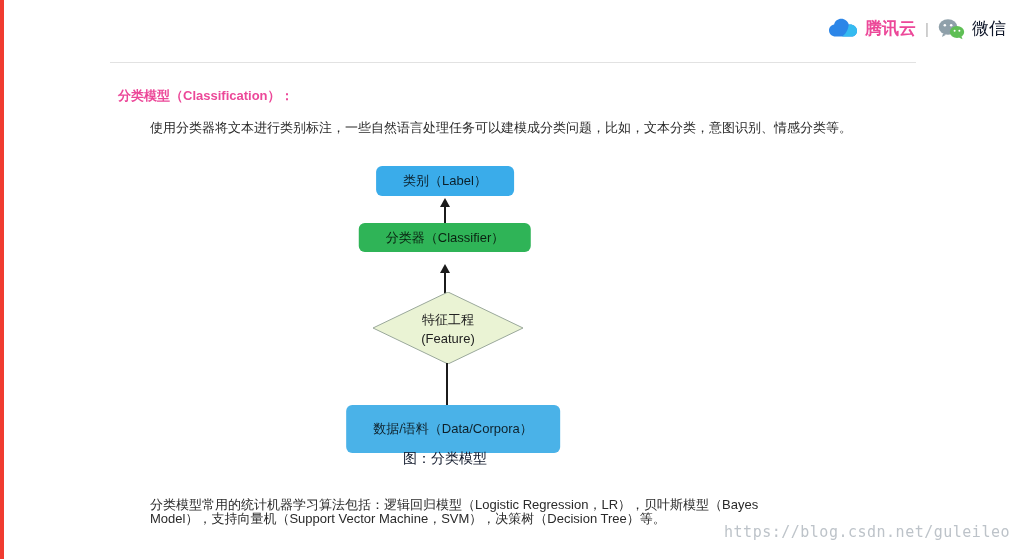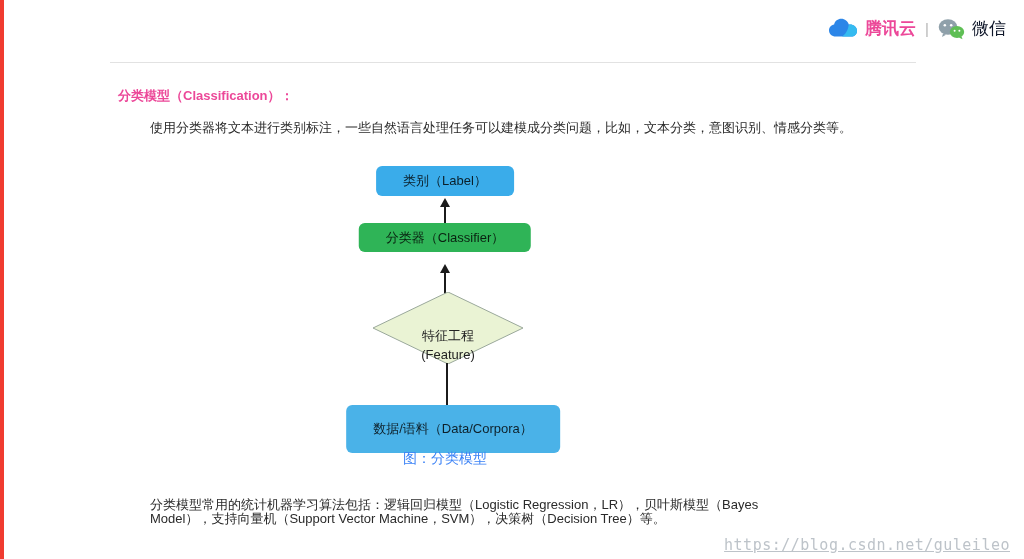--- a/index.html
+++ b/index.html
@@ -58,40 +58,39 @@
     width:0; height:0;
     border-left:5px solid transparent;
     border-right:5px solid transparent;
     border-bottom:9px solid #1b1b1b;
   }
   .vline { width:2px; flex:1; background:#1b1b1b; }
 
   .diamond-wrap { position:absolute; }
   .diamond-text {
     position:absolute; inset:0;
-    display:flex; flex-direction:column; align-items:center; justify-content:flex-end;
+    display:flex; flex-direction:column; align-items:center; justify-content:center;
     font-size:13px; color:#222; line-height:19px; padding-top:2px;
   }
 
   .diagram-caption {
     position:absolute; left:445px; top:450px; transform:translateX(-50%);
-    font-size:14px; color:#3b82f6;
+    font-size:14px; color:#0f172a;
   }
 
   .algorithms-text {
     position:absolute; left:150px; top:498px; width:662px;
     font-size:13px; line-height:14px; color:#2a2a2a;
   }
 
   .watermark {
-    position:absolute; right:14px; bottom:5px;
+    position:absolute; right:14px; bottom:18px;
     font-family:"DejaVu Sans Mono","Liberation Mono",monospace;
     font-size:15px; color:rgba(185,192,198,0.95);
     letter-spacing:0.5px;
-    text-decoration:underline;
   }
 </style>
 </head>
 <body>
 
 <div class="page">
 
   <div class="left-accent"></div>
 
 

